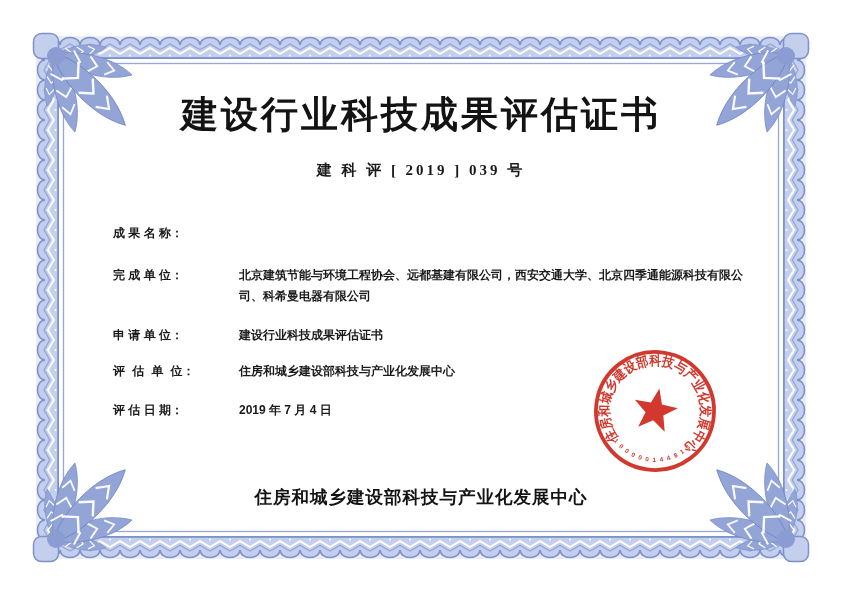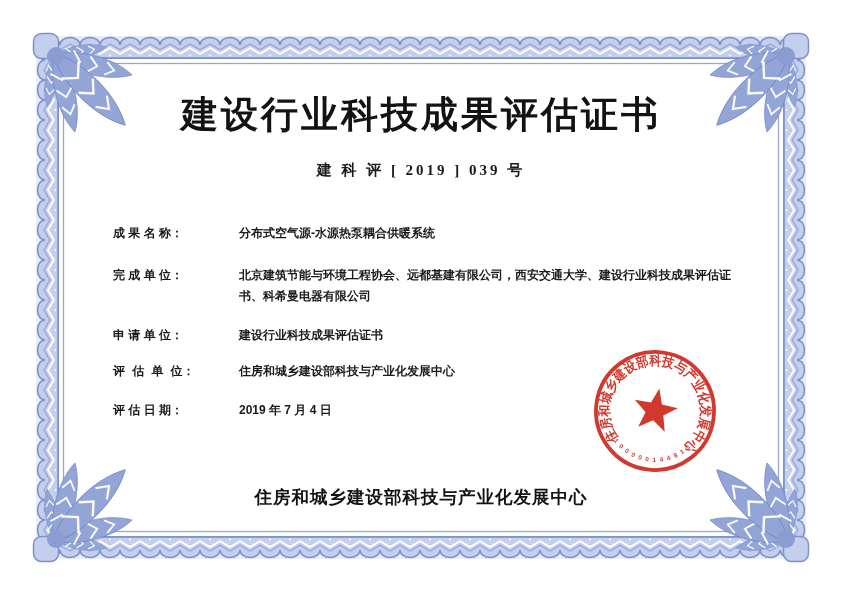--- a/index.html
+++ b/index.html
@@ -98,25 +98,24 @@
     </g>
   </svg>
 
   <div class="txtlayer">
     <div class="title">建设行业科技成果评估证书</div>
     <div class="docnum">建 科 评 [ 2019 ] 039 号</div>
 
     <div class="fields">
       <div class="row r1">
         <span class="lbl">成 果 名 称：</span>
-        <span class="val">分布式空气源-水源热泵耦合供暖系统</span>
       </div>
       <div class="row r2">
         <span class="lbl">完 成 单 位：</span>
-        <span class="val">北京建筑节能与环境工程协会、远都基建有限公司，西安交通大学、建设行业科技成果评估证书、科希曼电器有限公司</span>
+        <span class="val">北京建筑节能与环境工程协会、远都基建有限公司，西安交通大学、北京四季通能源科技有限公司、科希曼电器有限公司</span>
       </div>
       <div class="row r3">
         <span class="lbl">申 请 单 位：</span>
         <span class="val">建设行业科技成果评估证书</span>
       </div>
       <div class="row r4">
         <span class="lbl">评 估 单 位：</span>
         <span class="val">住房和城乡建设部科技与产业化发展中心</span>
       </div>
       <div class="row r5">

